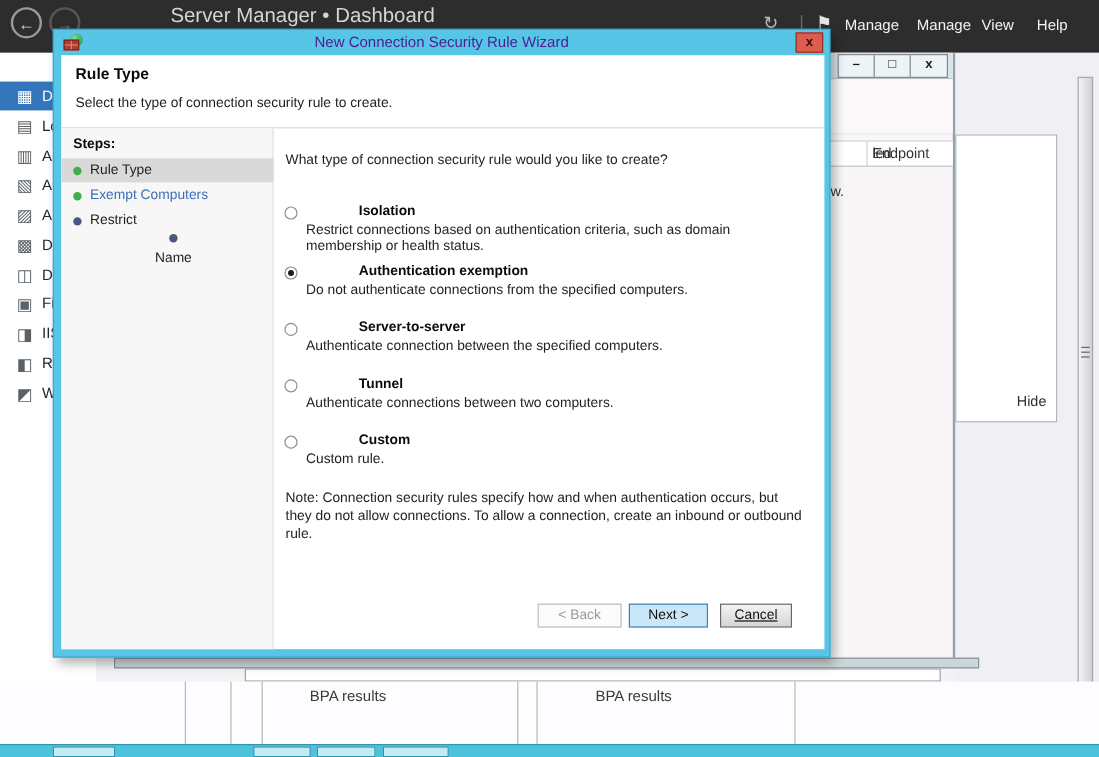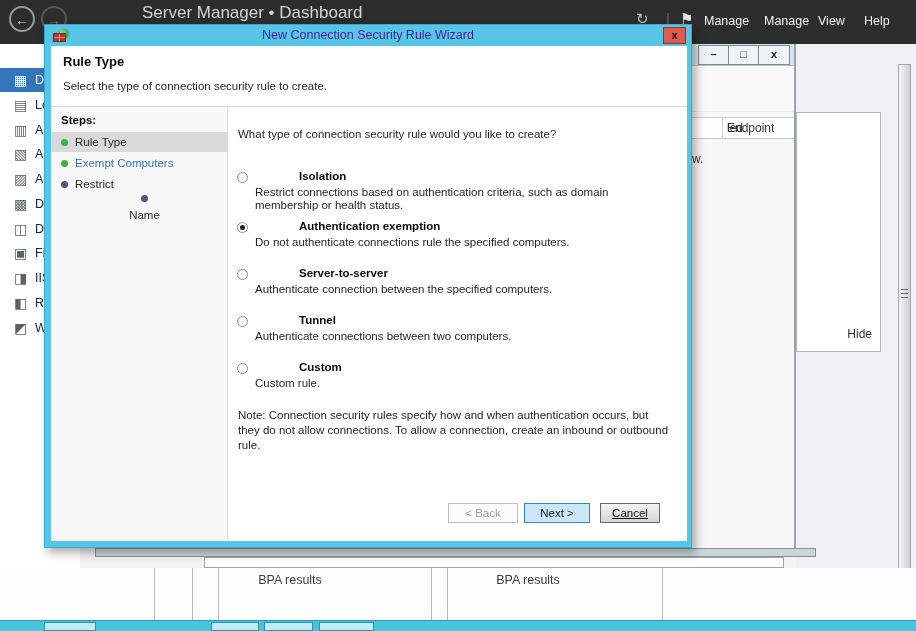--- a/index.html
+++ b/index.html
@@ -254,21 +254,21 @@
           <div class="question">What type of connection security rule would you like to create?</div>
 
           <div class="opt" style="top:63px;">
             <span class="radio"></span>
             <span class="opt-label">Isolation</span>
             <span class="opt-desc">Restrict connections based on authentication criteria, such as domain membership or health status.</span>
           </div>
           <div class="opt" style="top:113px;">
             <span class="radio sel"></span>
             <span class="opt-label">Authentication exemption</span>
-            <span class="opt-desc">Do not authenticate connections rule the specified computers.</span>
+            <span class="opt-desc">Do not authenticate connections from the specified computers.</span>
           </div>
           <div class="opt" style="top:160px;">
             <span class="radio"></span>
             <span class="opt-label">Server-to-server</span>
             <span class="opt-desc">Authenticate connection between the specified computers.</span>
           </div>
           <div class="opt" style="top:207px;">
             <span class="radio"></span>
             <span class="opt-label">Tunnel</span>
             <span class="opt-desc">Authenticate connections between two computers.</span>

